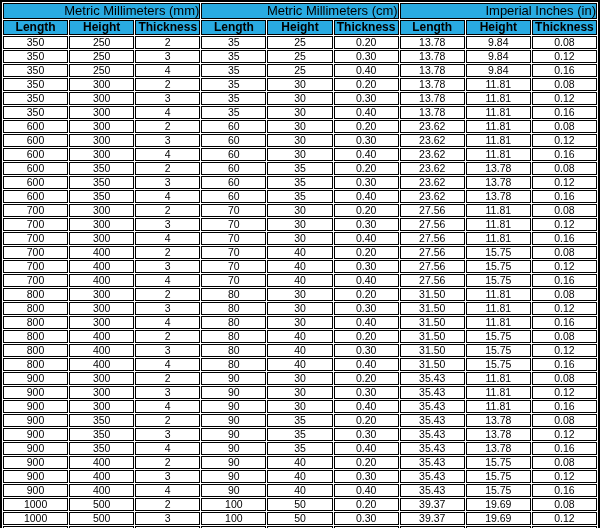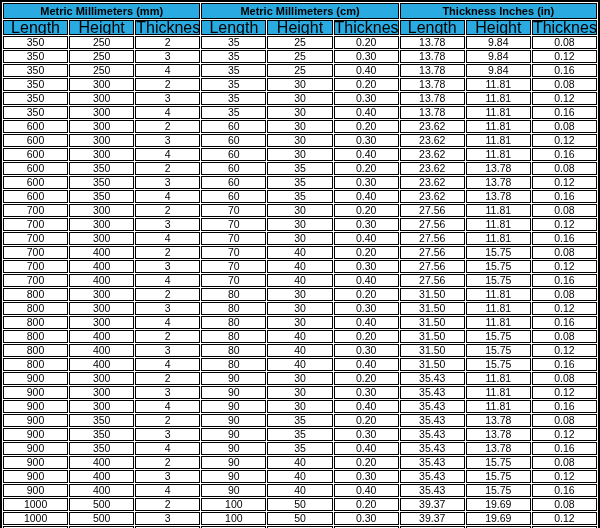--- a/index.html
+++ b/index.html
@@ -31,49 +31,50 @@
   th, td {
     border: 1px solid var(--border-color, #000000);
     text-align: center;
     vertical-align: middle;
     padding: 0;
     overflow: hidden;
     white-space: nowrap;
   }
   th.section {
     background: var(--header-bg, #29ABE2);
-    font-size: 11px;
-    font-weight: bold;
+    font-size: 13px;
+    font-weight: normal;
     height: 14px;
     line-height: 14px;
+    text-align: right;
   }
   th.colhead {
     background: var(--header-bg, #29ABE2);
-    font-size: 16px;
-    font-weight: normal;
+    font-size: 12px;
+    font-weight: bold;
     height: 13px;
     line-height: 13px;
   }
   td {
     background: var(--cell-bg, #ffffff);
     font-size: 10.5px;
     line-height: 11px;
     font-weight: normal;
   }
 </style>
 </head>
 <body>
 
 <div class="table-wrap">
   <table class="size-table">
     <thead>
       <tr>
         <th colspan="3" class="section">Metric Millimeters (mm)</th>
         <th colspan="3" class="section">Metric Millimeters (cm)</th>
-        <th colspan="3" class="section">Thickness Inches (in)</th>
+        <th colspan="3" class="section">Imperial Inches (in)</th>
       </tr>
       <tr>
         <th class="colhead">Length</th>
         <th class="colhead">Height</th>
         <th class="colhead">Thickness</th>
         <th class="colhead">Length</th>
         <th class="colhead">Height</th>
         <th class="colhead">Thickness</th>
         <th class="colhead">Length</th>
         <th class="colhead">Height</th>

